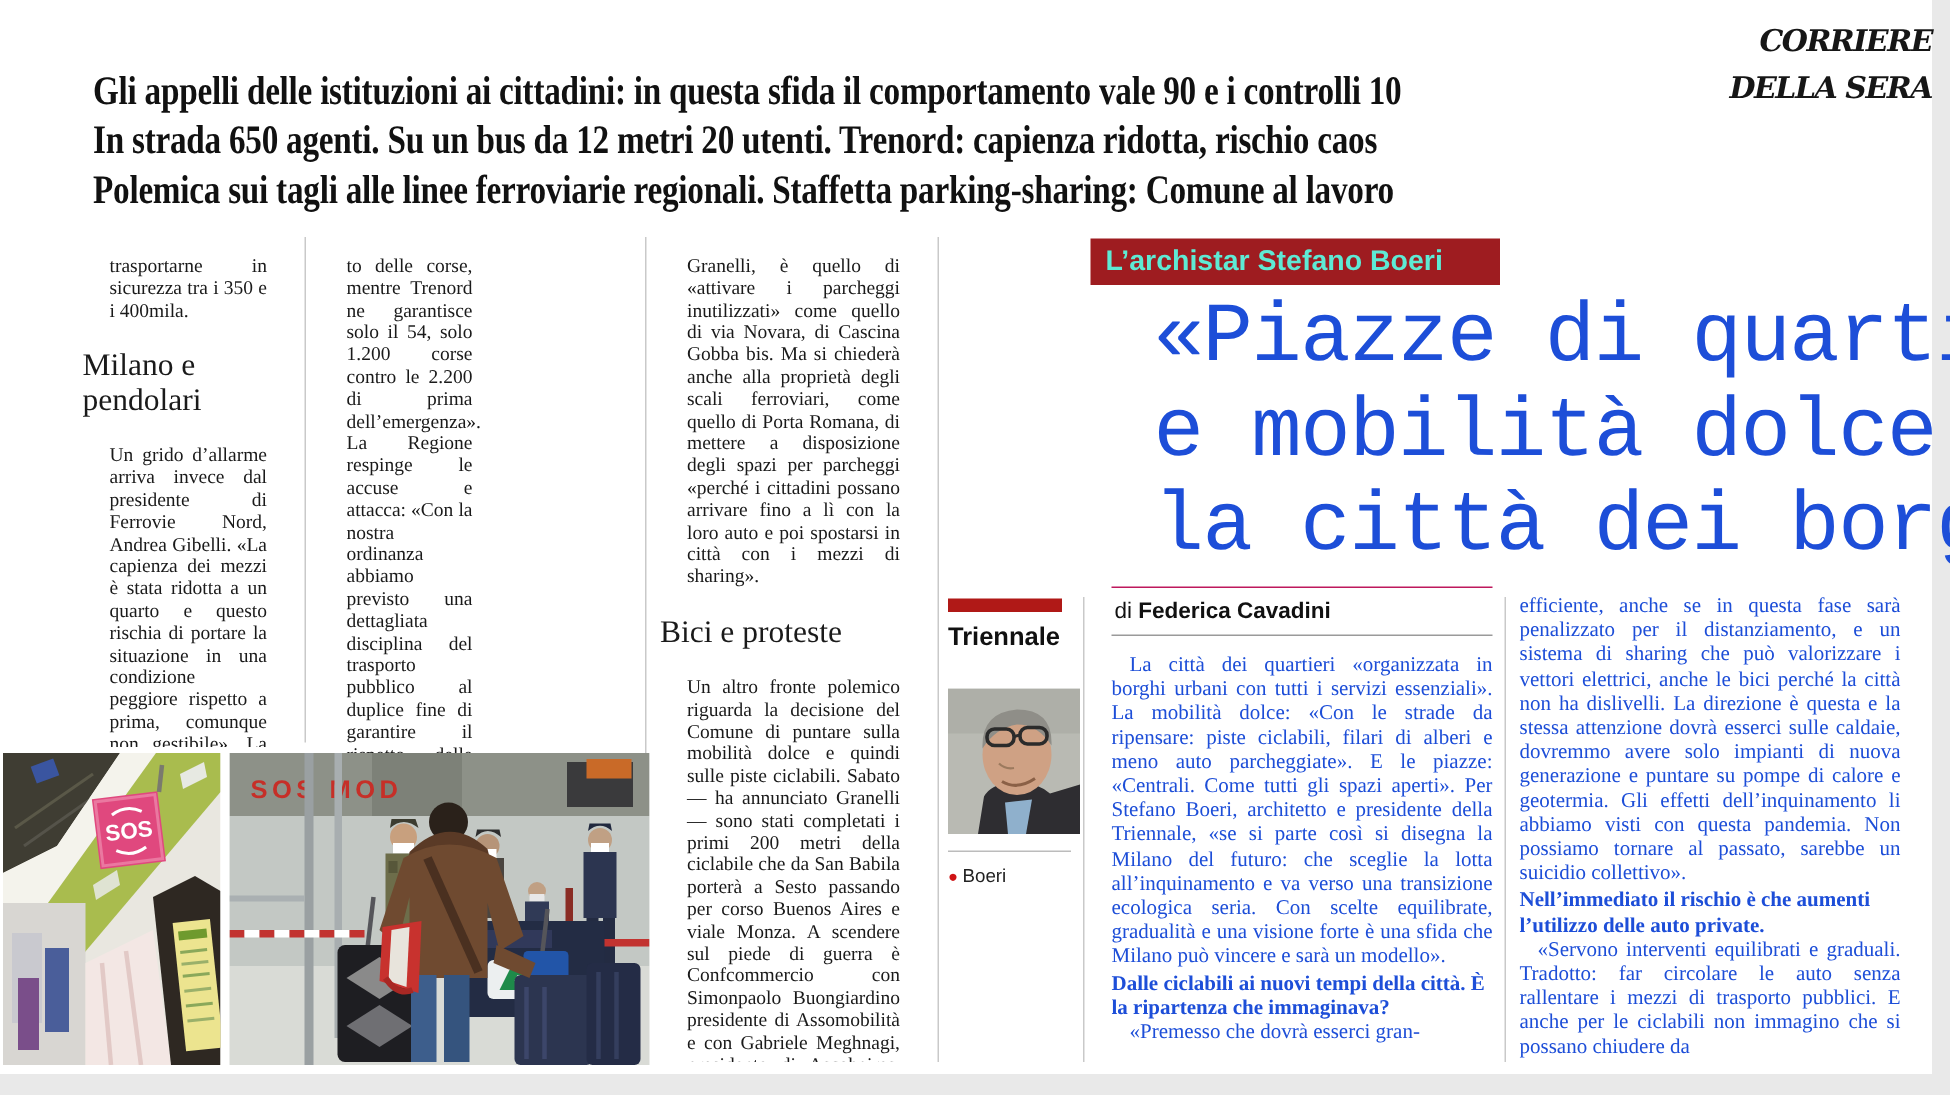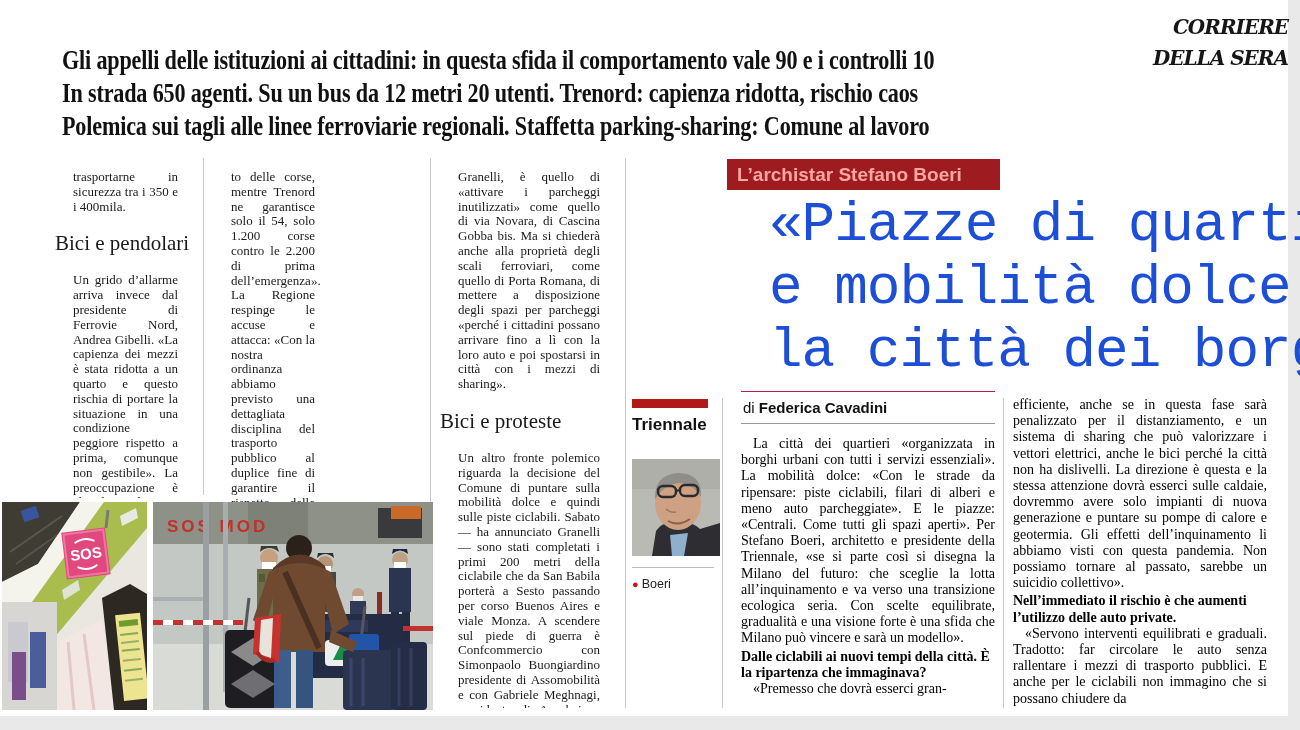--- a/index.html
+++ b/index.html
@@ -41,39 +41,39 @@
   .col3 { left:440px; top:152px; width:178px; height:556px; }
   .vrule { position:absolute; width:1px; background:#c9c9c9; }
   .v1 { left:203px;  top:158px; height:337px; }
   .v2 { left:430px;  top:158px; height:550px; }
   .v3 { left:625px;  top:158px; height:550px; }
   .v4 { left:722px;  top:398px; height:310px; }
   .v5 { left:1003px; top:398px; height:310px; }
   
   .kicker {
     position:absolute; left:727px; top:159px; width:273px; height:31px;
-    background:#9e1c20; color:#fca5a5;
+    background:#9e1c20; color:#5eead4;
     font-family:"Liberation Sans", sans-serif; font-weight:700;
     font-size:19px; line-height:31px; padding-left:10px; white-space:nowrap;
   }
   .bigh { position:absolute; left:727px; top:194px; width:558px; }
   .bigh div {
     font-family:Liberation Mono, monospace; font-weight:400; color:#1d4ed8;
     font-size:56px; line-height:63px; letter-spacing:-1px; white-space:nowrap;margin-left:42px;
   }
   .byline {
     position:absolute; left:741px; top:391px; width:254px;
     border-top:1px solid #be185d; border-bottom:1px solid #9a9a9a;
     padding:7px 0 7px 2px;
     font-family:"Liberation Sans", sans-serif; font-size:15px; color:#111;
   }
   .byline b { font-weight:700; }
   .artcol {
     position:absolute; font-size:14px; line-height:16.2px;
-    text-align:justify; overflow:hidden; color:#000000;
+    text-align:justify; overflow:hidden; color:#1d4ed8;
   }
   .a1 { left:741px;  top:436px; width:254px; height:274px; }
   .a2 { left:1013px; top:397px; width:254px; height:313px; }
   .ind { text-indent:12px; }
   .q { font-weight:700; margin-top:2px; text-align:left; }
   
   .sidebar { position:absolute; left:632px; top:399px; width:88px; font-family:"Liberation Sans", sans-serif; }
   .side-redbar { width:76px; height:9px; background:#b01917; }
   .side-title { font-size:17px; font-weight:700; color:#111; margin:7px 0 24px; }
   .side-caption { font-size:12.5px; line-height:15.5px; color:#222; margin-top:9px; }
@@ -103,21 +103,21 @@
   </div>
 
   <div class="vrule v1"></div>
   <div class="vrule v2"></div>
   <div class="vrule v3"></div>
   <div class="vrule v4"></div>
   <div class="vrule v5"></div>
 
   <div class="ncol col1">
     <p>trasportarne in sicurezza tra i 350 e i 400mila.</p>
-    <div class="nhead">Bici e pendolari</div>
+    <div class="nhead">Milano e pendolari</div>
     <p>Un grido d’allarme arriva invece dal presidente di Ferrovie Nord, Andrea Gibelli. «La capienza dei mezzi è stata ridotta a un quarto e questo rischia di portare la situazione in una condizione peggiore rispetto a prima, comunque non gestibile». La preoccupazione è che oltre a chi torna al lavoro si aggiungano altre categorie di persone contemplate nel decreto. Parole che però non convincono l’opposizione in Regione: «Ci spieghino — dice il consigliere Pd, Pietro Bussolati — perché Atm garantisce il 100 per cen-</p>
   </div>
 
   <div class="ncol col2">
     <p>to delle corse, mentre Trenord ne garantisce solo il 54, solo 1.200 corse contro le 2.200 di prima dell’emergenza». La Regione respinge le accuse e attacca: «Con la nostra ordinanza abbiamo previsto una dettagliata disciplina del trasporto pubblico al duplice fine di garantire il rispetto delle regole per la tutela sanitaria dei passeggeri e di offrire un servizio adeguato alle esigenze dei viaggiatori».</p>
     <div class="nhead">Auto e parcheggi</div>
 
   </div>
 
   <div class="ncol col3">

